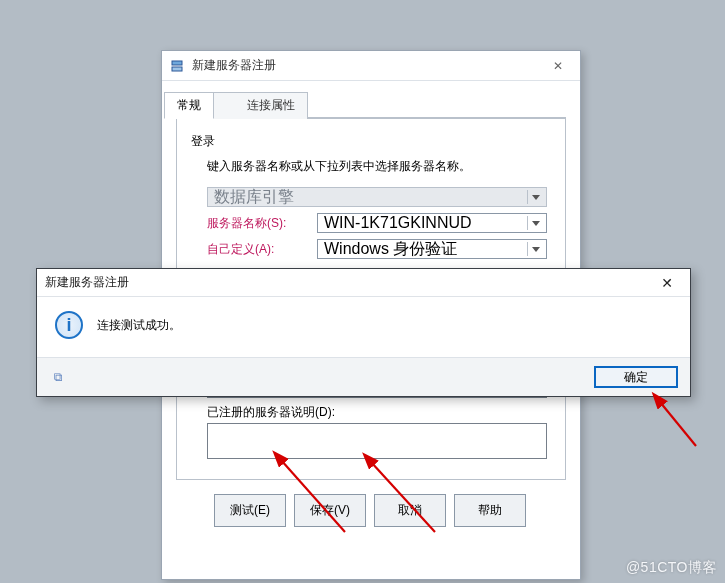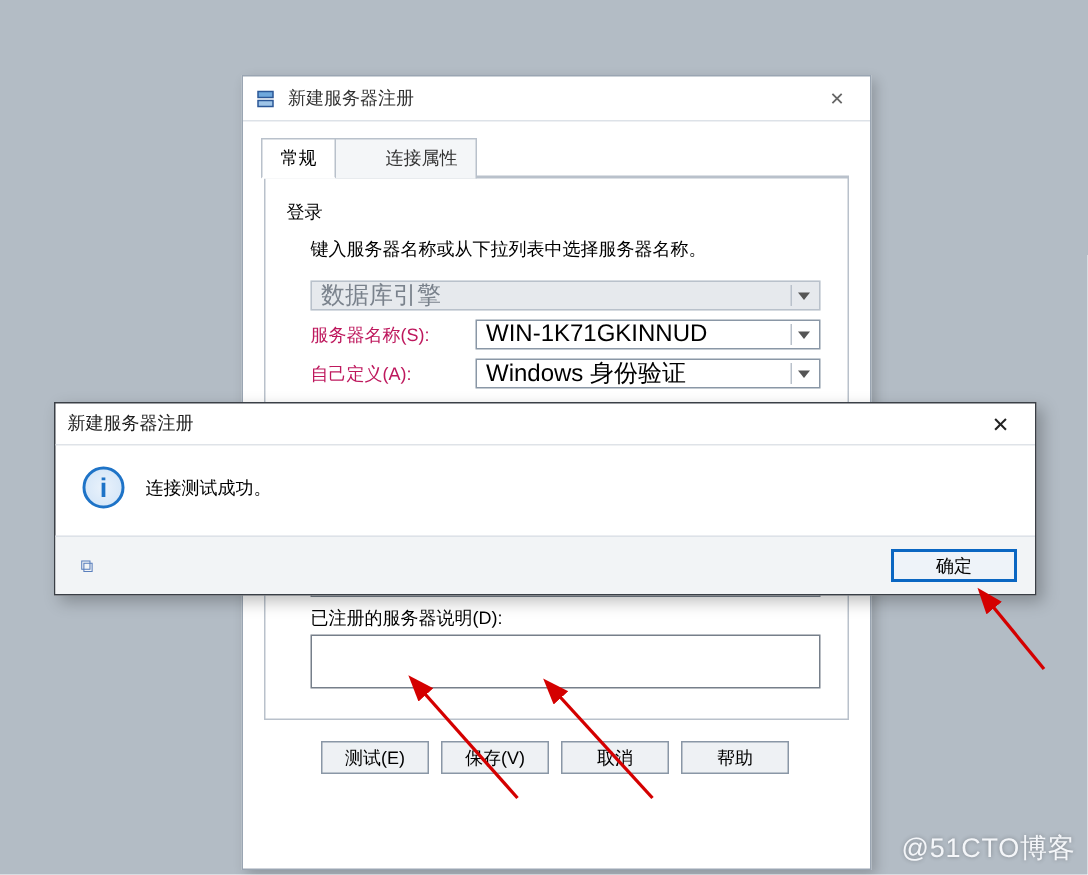--- a/index.html
+++ b/index.html
@@ -36,21 +36,21 @@
   }
   .titlebar .title { color: #333; }
   .titlebar .closex {
     margin-left: auto;
     width: 28px; height: 20px;
     display: flex; align-items: center; justify-content: center;
     color: #666;
   }
   .tabs {
     display: flex;
-    margin: 10px 14px 0 12px;
+    margin: 10px 14px 0 2px;
     position: relative;
   }
   .tab {
     padding: 4px 12px;
     border: 1px solid #b9c1cb;
     border-bottom: none;
     background: #fff;
     position: relative;
     top: 1px;
     margin-right: -1px;
@@ -107,21 +107,21 @@
     display:flex; align-items:center;
     padding: 0 6px;
   }
   .textbox.tall { height: 36px; align-items: flex-start; padding-top:2px;}
   .red-ann { color:#d40000; margin-left:16px; font-weight:bold; letter-spacing:2px;}
   .btnrow {
     display:flex; gap:8px; justify-content:flex-start;
     margin: 14px 14px 12px 52px;
   }
   .btn {
-    min-width: 72px; height: 22px;
+    min-width: 72px; height: 33px;
     border: 1px solid #8a97a6;
     background: #eef1f4;
     display:flex; align-items:center; justify-content:center;
     padding: 0 10px;
   }
   
   .msgbox {
     position:absolute;
     left: 36px;
     top: 268px;
@@ -161,21 +161,21 @@
   .copy-icon { width:18px;height:16px; color:#5a7fbd; display:flex;align-items:center;justify-content:center;}
   .ok-btn {
     margin-left:auto;
     min-width:84px; height:22px;
     border:2px solid #0a66c2;
     background:#eef3f9;
     display:flex;align-items:center;justify-content:center;
   }
   .watermark {
     position:absolute; right:8px; bottom:6px;
-    color:#f4f6f9; font-size:18px; letter-spacing:.5px;
+    color:#f4f6f9; font-size:14px; letter-spacing:.5px;
     text-shadow:0 0 3px rgba(0,0,0,.3);
   }
   
   .svg-overlay {
     position:absolute; left:0; top:0; width:725px; height:583px;
     pointer-events:none;
   }
 </style>
 </head>
 <body>

